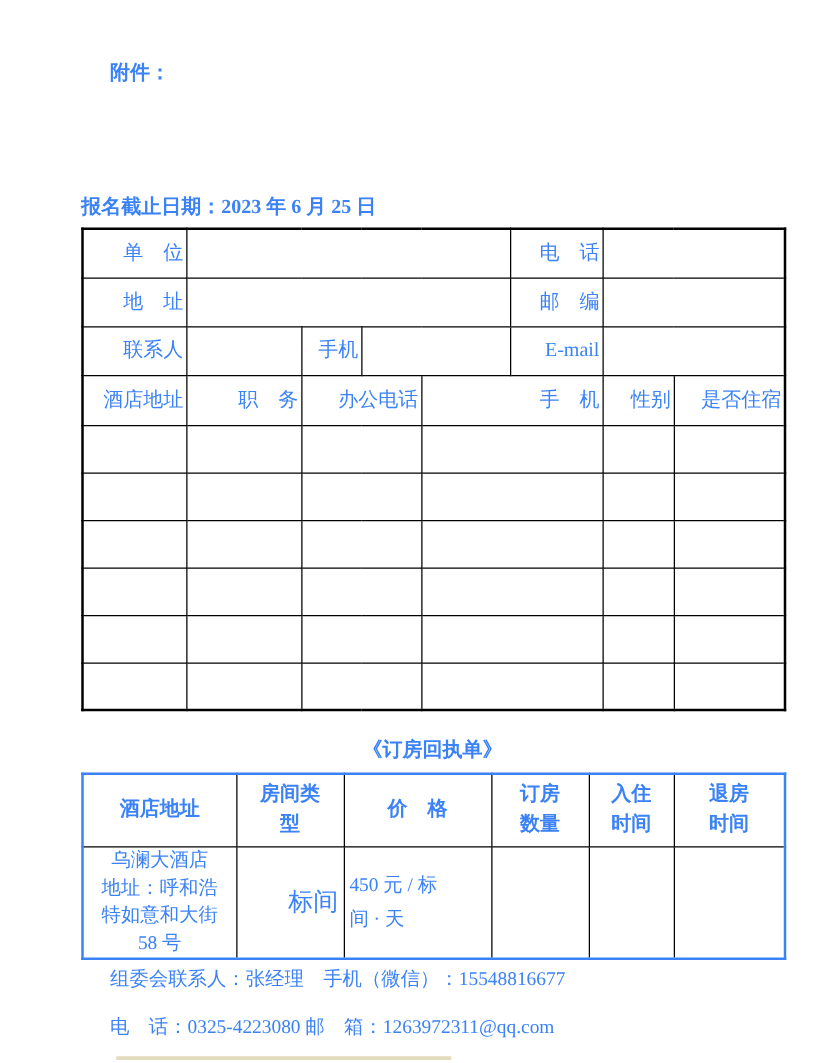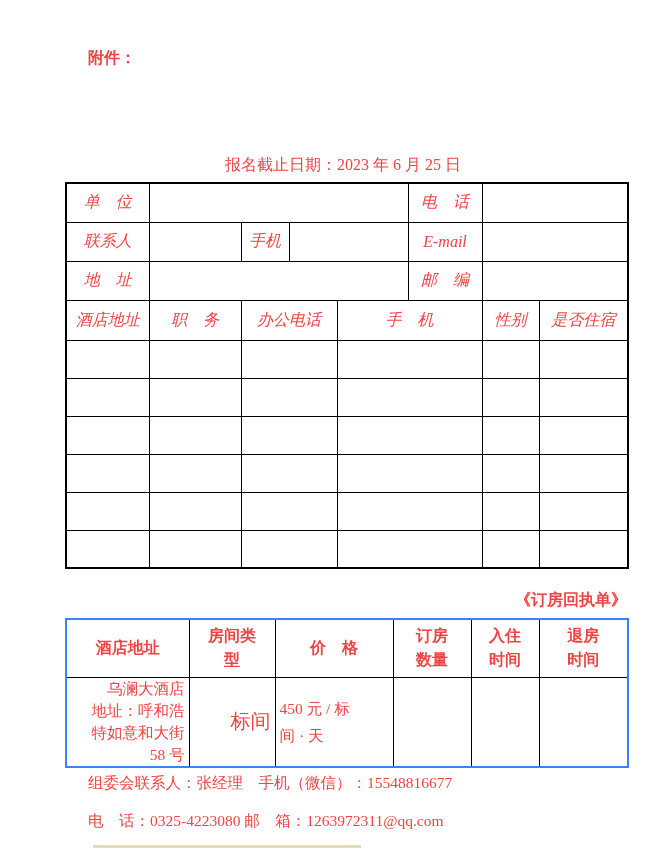--- a/index.html
+++ b/index.html
@@ -2,41 +2,41 @@
 <html><head>
 <meta charset="utf-8">
 <style>
   html, body { margin: 0; padding: 0; background: #ffffff; }
   .page {
     position: relative;
     width: 657px;
     height: 850px;
     background: #ffffff;
     font-family: "Liberation Serif", "DejaVu Serif", serif;
-    color: #ef4444;
+    color: #3b82f6;
     overflow: hidden;
   }
   .attachment {
     position: absolute;
     left: 88px; top: 48px;
     font-size: 16px; font-weight: bold;
   }
   .doc-title {
     position: absolute;
     left: 65px; top: 82px; width: 562px;
     font-size: 17px; font-weight: bold;
     text-align: center;
     line-height: 37px;
     white-space: pre-line;
   }
   .deadline {
     position: absolute;
     left: 65px; top: 155px; width: 556px;
-    font-size: 16px; font-weight: normal;
-    text-align: center;
+    font-size: 16px; font-weight: bold;
+    text-align: left;
   }
   table {
     border-collapse: collapse;
     table-layout: fixed;
     background: #ffffff;
   }
   .reg-table {
     position: absolute;
     left: 65px; top: 182px; width: 562px;
     border: 2px solid #000;
@@ -44,25 +44,25 @@
   }
   .reg-table td {
     border: 1px solid #000;
     vertical-align: middle;
     overflow: hidden;
     padding: 0 2px;
   }
   .reg-table tr.hdr3 { height: 39px; }
   .reg-table tr.hdr4 { height: 40px; }
   .reg-table tr.blank { height: 38px; }
-  .lbl { text-align: center; white-space: pre; font-style: italic; }
+  .lbl { text-align: right; white-space: pre; }
   .booking-title {
     position: absolute;
     left: 65px; top: 590px; width: 562px;
-    text-align: right;
+    text-align: center;
     font-size: 16px; font-weight: bold;
   }
   .booking-table {
     position: absolute;
     left: 65px; top: 618px; width: 562px;
     border: 2px solid #3b82f6;
     font-size: 16px;
   }
   .booking-table td {
     border: 1px solid #000;
@@ -70,21 +70,21 @@
     overflow: hidden;
     padding: 0 4px;
   }
   .booking-table tr.bhdr { height: 58px; }
   .booking-table tr.bdata { height: 86px; }
   .bh {
     text-align: center; font-weight: bold;
     white-space: pre-line; line-height: 24px;
   }
   .hotel-cell {
-    text-align: right; white-space: pre-line; line-height: 22px;
+    text-align: center; white-space: pre-line; line-height: 22px;
     font-size: 15.5px;
     margin-left: 20px;
   }
   .room-cell { text-align: right; font-size: 20px; }
   .price-cell {
     text-align: left; white-space: pre-line; line-height: 27px;
     padding-left: 8px; font-size: 15.5px; margin-left: 20px;
   }
   .footer-line {
     position: absolute;
@@ -122,31 +122,31 @@
         <col style="width:89px">
     </colgroup>
     <tbody>
         <tr class="hdr3">
       <td class="lbl">单　位</td>
       <td colspan="4"></td>
       <td class="lbl">电　话</td>
       <td colspan="2"></td>
     </tr>
     <tr class="hdr3">
-      <td class="lbl">联系人</td>
-      <td></td>
-      <td class="lbl">手机</td>
-      <td colspan="2"></td>
-      <td class="lbl">E-mail</td>
-      <td colspan="2"></td>
-    </tr>
-    <tr class="hdr3">
       <td class="lbl">地　址</td>
       <td colspan="4"></td>
       <td class="lbl">邮　编</td>
+      <td colspan="2"></td>
+    </tr>
+    <tr class="hdr3">
+      <td class="lbl">联系人</td>
+      <td></td>
+      <td class="lbl">手机</td>
+      <td colspan="2"></td>
+      <td class="lbl">E-mail</td>
       <td colspan="2"></td>
     </tr>
     <tr class="hdr4">
       <td class="lbl">酒店地址</td>
       <td class="lbl">职　务</td>
       <td class="lbl" colspan="2">办公电话</td>
       <td class="lbl" colspan="2">手　机</td>
       <td class="lbl">性别</td>
       <td class="lbl">是否住宿</td>
     </tr>

